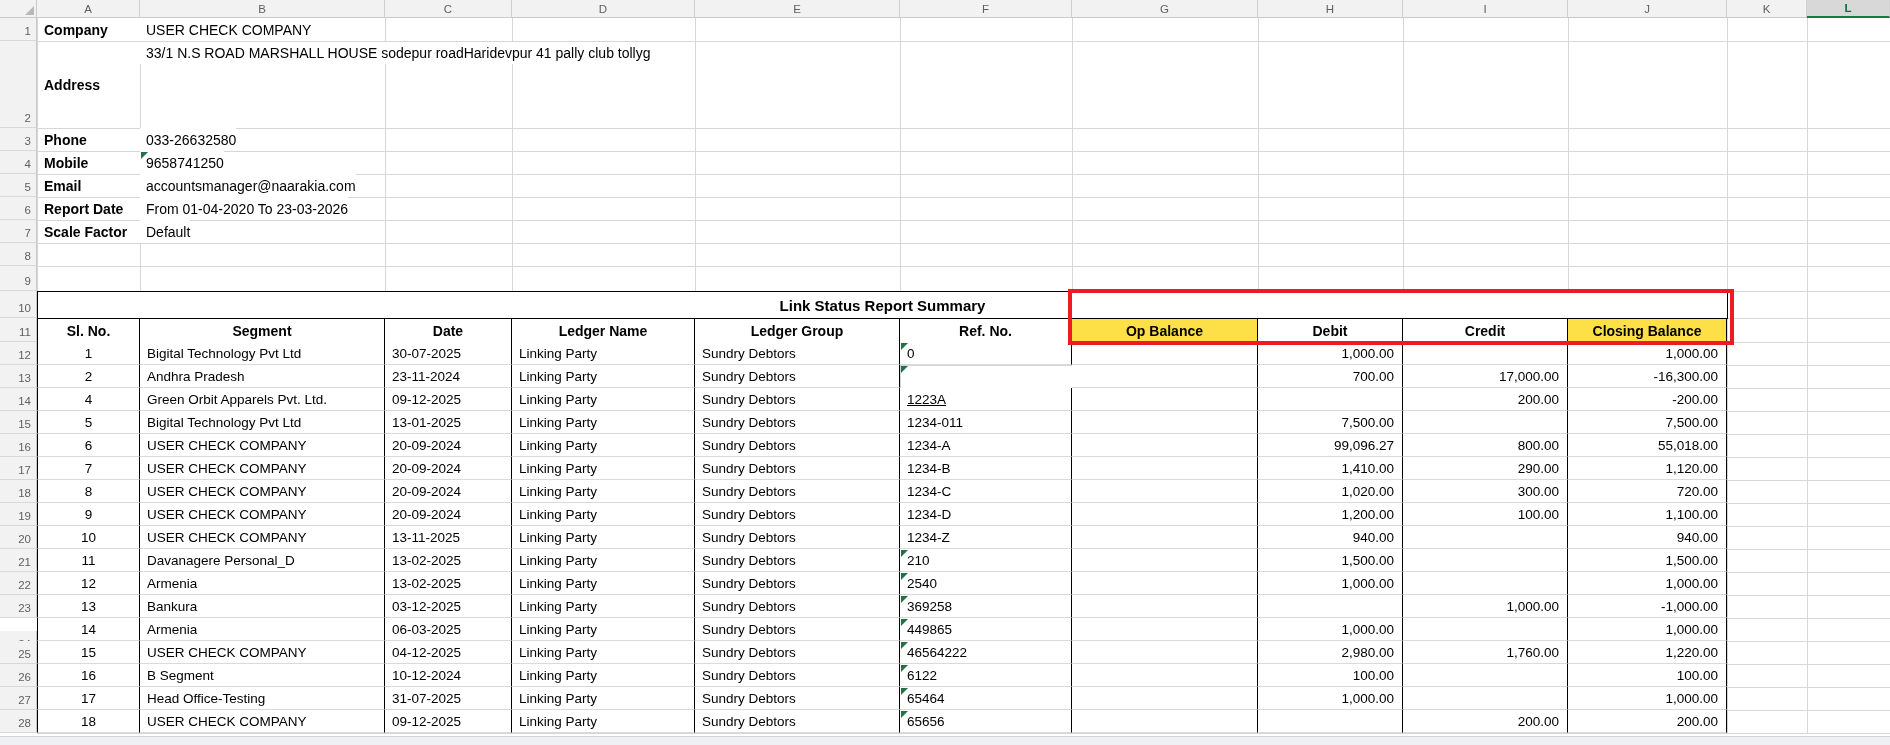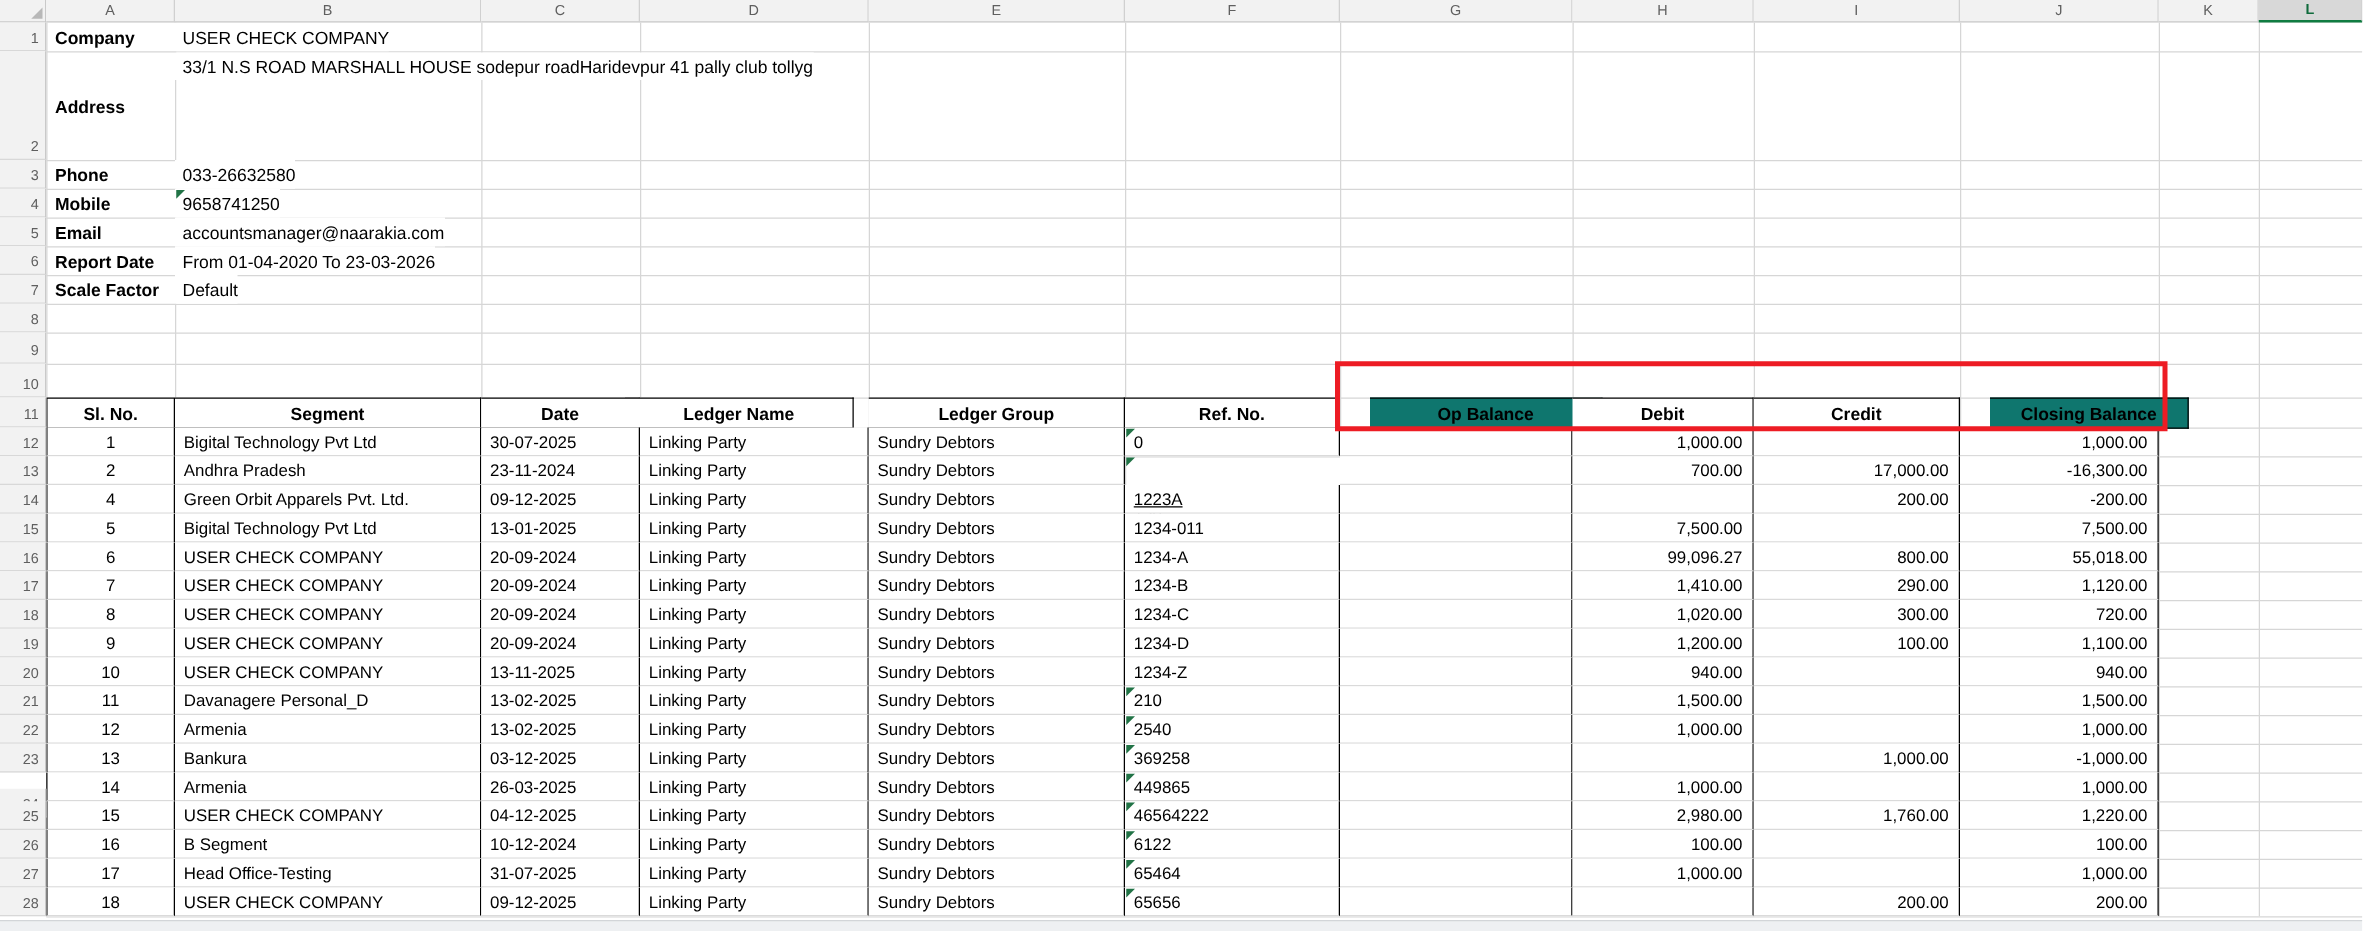--- a/index.html
+++ b/index.html
@@ -24,21 +24,21 @@
           padding-left:6px;box-sizing:border-box;z-index:2;background:#fff;white-space:nowrap;}
   .flag{position:absolute;width:0;height:0;border-top:7px solid #217346;
           border-right:7px solid transparent;z-index:4;}
   #title-cell{position:absolute;left:37px;top:291px;width:1691px;height:28px;background:#fff;
           border:1.5px solid #000;box-sizing:border-box;display:flex;align-items:center;
           justify-content:center;font-weight:bold;font-size:15px;z-index:3;}
   .hdr-cell{position:absolute;top:318px;height:25px;background:#fff;border-right:1px solid #000;
           border-top:1px solid #000;border-bottom:1px solid #000;box-sizing:border-box;
           display:flex;align-items:center;justify-content:center;font-weight:bold;font-size:14px;z-index:3;}
   .hdr-cell.first{border-left:1px solid #000;}
-  .hdr-cell.hl{background:#0f766e;margin-left:24px;}
+  .hdr-cell.hl{background:#fde047;}
   .cell{position:absolute;background:#fff;border-right:1px solid #000;border-bottom:1px solid #dadada;
         box-sizing:border-box;display:flex;align-items:center;font-size:13.5px;z-index:3;
         white-space:nowrap;overflow:hidden;}
   .cell.first{border-left:1px solid #000;}
   .cell.center{justify-content:center;}
   .cell.left{justify-content:flex-start;padding-left:7px;}
   .cell.right{justify-content:flex-end;padding-right:8px;}
   #red-box{position:absolute;left:1068px;top:289px;width:666px;height:56px;
         border:4px solid #ed1c24;box-sizing:border-box;z-index:5;}
   #bottom-strip{position:absolute;left:0;top:736px;width:1890px;height:9px;background:#eef0f2;
@@ -143,21 +143,21 @@
       <div class="flag" style="left: 141px; top: 152px;"></div>
       <div class="info-label" style="left: 37px; top: 174px; width: 103px; height: 23px;">Email</div>
       <div class="info-value" style="left: 140px; top: 174px; height: 23px;">accountsmanager@naarakia.com</div>
       <div class="info-label" style="left: 37px; top: 197px; width: 103px; height: 23px;">Report Date</div>
       <div class="info-value" style="left: 140px; top: 197px; height: 23px;">From 01-04-2020 To 23-03-2026</div>
       <div class="info-label" style="left: 37px; top: 220px; width: 103px; height: 23px;">Scale Factor</div>
       <div class="info-value" style="left: 140px; top: 220px; height: 23px;">Default</div>
       <div class="hdr-cell first" style="left: 37px; width: 103px;">Sl. No.</div>
       <div class="hdr-cell" style="left: 140px; width: 245px;">Segment</div>
       <div class="hdr-cell" style="left: 385px; width: 127px;">Date</div>
-      <div class="hdr-cell" style="left: 500px; width: 183px; text-align: center;">Ledger Name</div>
+      <div class="hdr-cell" style="left: 512px; width: 183px; text-align: center;">Ledger Name</div>
       <div class="hdr-cell" style="left: 695px; width: 205px;">Ledger Group</div>
       <div class="hdr-cell" style="left: 900px; width: 172px;">Ref. No.</div>
       <div class="hdr-cell hl" style="left: 1072px; width: 186px;">Op Balance</div>
       <div class="hdr-cell" style="left: 1258px; width: 145px;">Debit</div>
       <div class="hdr-cell" style="left: 1403px; width: 165px;">Credit</div>
       <div class="hdr-cell hl" style="left: 1568px; width: 159px;">Closing Balance</div>
       <div class="cell center first" style="left: 37px; top: 342px; width: 103px; height: 23px;">1</div>
       <div class="cell left" style="left: 140px; top: 342px; width: 245px; height: 23px;">Bigital Technology Pvt Ltd</div>
       <div class="cell left" style="left: 385px; top: 342px; width: 127px; height: 23px;">30-07-2025</div>
       <div class="cell left" style="left: 512px; top: 342px; width: 183px; height: 23px;">Linking Party</div>
@@ -277,21 +277,21 @@
       <div class="cell left" style="left: 512px; top: 595px; width: 183px; height: 23px;">Linking Party</div>
       <div class="cell left" style="left: 695px; top: 595px; width: 205px; height: 23px;">Sundry Debtors</div>
       <div class="cell left" style="left: 900px; top: 595px; width: 172px; height: 23px;">369258</div>
       <div class="flag" style="left: 901px; top: 596px;"></div>
       <div class="cell right" style="left: 1072px; top: 595px; width: 186px; height: 23px;"></div>
       <div class="cell right" style="left: 1258px; top: 595px; width: 145px; height: 23px;"></div>
       <div class="cell right" style="left: 1403px; top: 595px; width: 165px; height: 23px;">1,000.00</div>
       <div class="cell right" style="left: 1568px; top: 595px; width: 159px; height: 23px;">-1,000.00</div>
       <div class="cell center first" style="left: 37px; top: 618px; width: 103px; height: 23px;">14</div>
       <div class="cell left" style="left: 140px; top: 618px; width: 245px; height: 23px;">Armenia</div>
-      <div class="cell left" style="left: 385px; top: 618px; width: 127px; height: 23px;">26-03-2025</div>
+      <div class="cell left" style="left: 385px; top: 618px; width: 127px; height: 23px;">06-03-2025</div>
       <div class="cell left" style="left: 512px; top: 618px; width: 183px; height: 23px;">Linking Party</div>
       <div class="cell left" style="left: 695px; top: 618px; width: 205px; height: 23px;">Sundry Debtors</div>
       <div class="cell left" style="left: 900px; top: 618px; width: 172px; height: 23px; text-align: right;">449865</div>
       <div class="flag" style="left: 901px; top: 619px;"></div>
       <div class="cell right" style="left: 1072px; top: 618px; width: 186px; height: 23px;"></div>
       <div class="cell right" style="left: 1258px; top: 618px; width: 145px; height: 23px;">1,000.00</div>
       <div class="cell right" style="left: 1403px; top: 618px; width: 165px; height: 23px;"></div>
       <div class="cell right" style="left: 1568px; top: 618px; width: 159px; height: 23px;">1,000.00</div>
       <div class="cell center first" style="left: 37px; top: 641px; width: 103px; height: 23px;">15</div>
       <div class="cell left" style="left: 140px; top: 641px; width: 245px; height: 23px;">USER CHECK COMPANY</div>
@@ -331,15 +331,16 @@
       <div class="cell left" style="left: 385px; top: 710px; width: 127px; height: 23px;">09-12-2025</div>
       <div class="cell left" style="left: 512px; top: 710px; width: 183px; height: 23px;">Linking Party</div>
       <div class="cell left" style="left: 695px; top: 710px; width: 205px; height: 23px;">Sundry Debtors</div>
       <div class="cell left" style="left: 900px; top: 710px; width: 172px; height: 23px;">65656</div>
       <div class="flag" style="left: 901px; top: 711px;"></div>
       <div class="cell right" style="left: 1072px; top: 710px; width: 186px; height: 23px;"></div>
       <div class="cell right" style="left: 1258px; top: 710px; width: 145px; height: 23px;"></div>
       <div class="cell right" style="left: 1403px; top: 710px; width: 165px; height: 23px;">200.00</div>
       <div class="cell right" style="left: 1568px; top: 710px; width: 159px; height: 23px;">200.00</div>
     </div>
+  <div id="title-cell">Link Status Report Summary</div>
   <div id="red-box"></div>
   <div id="bottom-strip"></div>
 </div>
 
 </body></html>

